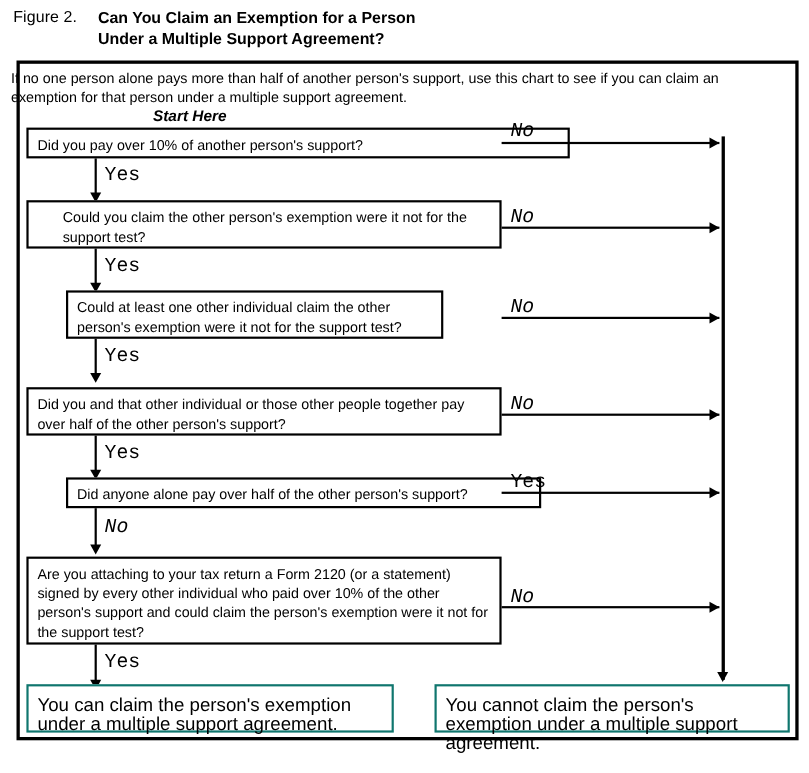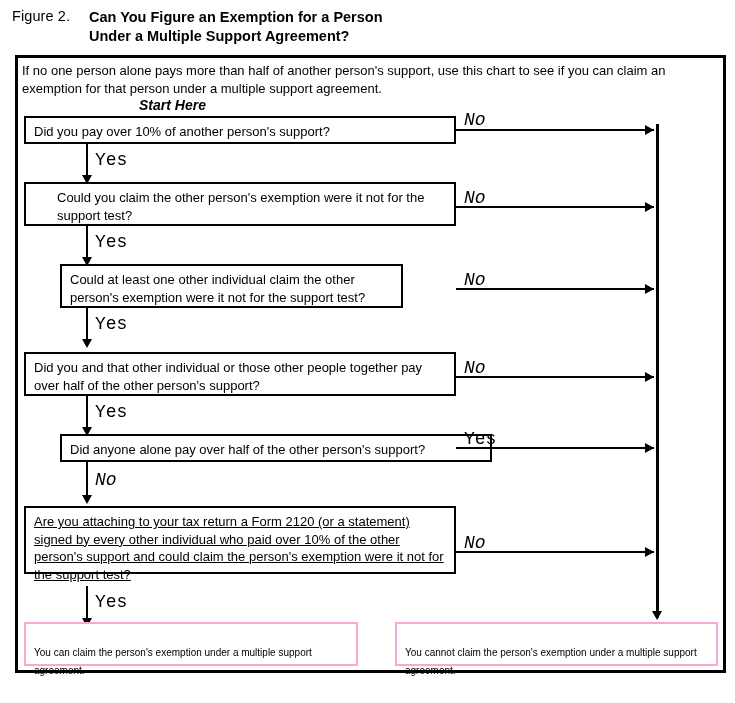--- a/index.html
+++ b/index.html
@@ -46,21 +46,21 @@
     left: 15px;
     top: 55px;
     width: 711px;
     height: 618px;
     border: 3px solid #000;
     box-sizing: border-box;
   }
 
   .intro {
     position: absolute;
-    left: 22px;
+    left: 10px;
     top: 62px;
     width: 700px;
     font-size: 13px;
     line-height: 17.5px;
   }
 
   .start-here {
     position: absolute;
     left: 110px;
     top: 97px;
@@ -76,26 +76,26 @@
     position: absolute;
     border: 2px solid #000;
     box-sizing: border-box;
     background: #fff;
     font-size: 13px;
     line-height: 17.5px;
     padding: 5px 7px 4px 8px;
   }
   .tbox {
     position: absolute;
-    border: 2px solid #f9a8d4;
+    border: 2px solid #0f766e;
     box-sizing: border-box;
     background: #fff;
-    font-size: 10px;
+    font-size: 17px;
     line-height: 17.5px;
-    padding: 20px 7px 4px 8px;
+    padding: 8px 7px 4px 8px;
   }
 
   
   .vline {
     position: absolute;
     width: 2px;
     background: #000;
   }
   .hline {
     position: absolute;
@@ -133,31 +133,31 @@
   }
   .elabel.italic { font-style: italic; }
 </style>
 </head>
 <body>
 
 <div id="page">
 
   <div class="fig-label">Figure 2.</div>
   <div class="fig-title">
-    <div>Can You Figure an Exemption for a Person</div>
+    <div>Can You Claim an Exemption for a Person</div>
     <div>Under a Multiple Support Agreement?</div>
   </div>
 
   <div class="frame"></div>
 
   <div class="intro">If no one person alone pays more than half of another person's support, use this chart to see if you can claim an exemption for that person under a multiple support agreement.</div>
 
   <div class="start-here">Start Here</div>
 
-  <div class="qbox" style="left:24px; top:116px; width:432px; height:28px;">Did you pay over 10% of another person's support?</div>
+  <div class="qbox" style="left:24px; top:116px; width:494px; height:28px;">Did you pay over 10% of another person's support?</div>
   <div class="vline" style="left:86px; top:144px; height:36px;"></div>
   <div class="arrow-down" style="left:82px; top:175px;"></div>
   <div class="elabel" style="left:95px; top:150px;">Yes</div>
   <div class="hline" style="left:456px; top:129px; width:198px;"></div>
   <div class="arrow-right" style="left:645px; top:125px;"></div>
   <div class="elabel italic" style="left:464px; top:110px;">No</div>
 
   <div class="qbox" style="left:24px; top:182px; width:432px; height:44px;padding-left:31px;">Could you claim the other person's exemption were it not for the support test?</div>
   <div class="vline" style="left:86px; top:226px; height:36px;"></div>
   <div class="arrow-down" style="left:82px; top:257px;"></div>
@@ -183,21 +183,21 @@
   <div class="elabel italic" style="left:464px; top:358px;">No</div>
 
   <div class="qbox" style="left:24px; top:434px; width:432px; height:28px;margin-left:36px;">Did anyone alone pay over half of the other person's support?</div>
   <div class="vline" style="left:86px; top:462px; height:38px;"></div>
   <div class="arrow-down" style="left:82px; top:495px;"></div>
   <div class="elabel italic" style="left:95px; top:470px;">No</div>
   <div class="hline" style="left:456px; top:447px; width:198px;"></div>
   <div class="arrow-right" style="left:645px; top:443px;"></div>
   <div class="elabel" style="left:464px; top:429px;">Yes</div>
 
-  <div class="qbox" style="left:24px; top:506px; width:432px; height:68px;text-decoration:underline;">Are you attaching to your tax return a Form 2120 (or a statement) signed by every other individual who paid over 10% of the other person's support and could claim the person's exemption were it not for the support test?</div>
+  <div class="qbox" style="left:24px; top:506px; width:432px; height:80px;">Are you attaching to your tax return a Form 2120 (or a statement) signed by every other individual who paid over 10% of the other person's support and could claim the person's exemption were it not for the support test?</div>
   <div class="vline" style="left:86px; top:586px; height:40px;"></div>
   <div class="arrow-down" style="left:82px; top:618px;"></div>
   <div class="elabel" style="left:95px; top:592px;">Yes</div>
   <div class="hline" style="left:456px; top:551px; width:198px;"></div>
   <div class="arrow-right" style="left:645px; top:547px;"></div>
   <div class="elabel italic" style="left:464px; top:533px;">No</div>
 
   <div class="trunk" style="left:656px; top:124px; height:494px;"></div>
   <div class="arrow-down" style="left:652px; top:611px;"></div>
 

